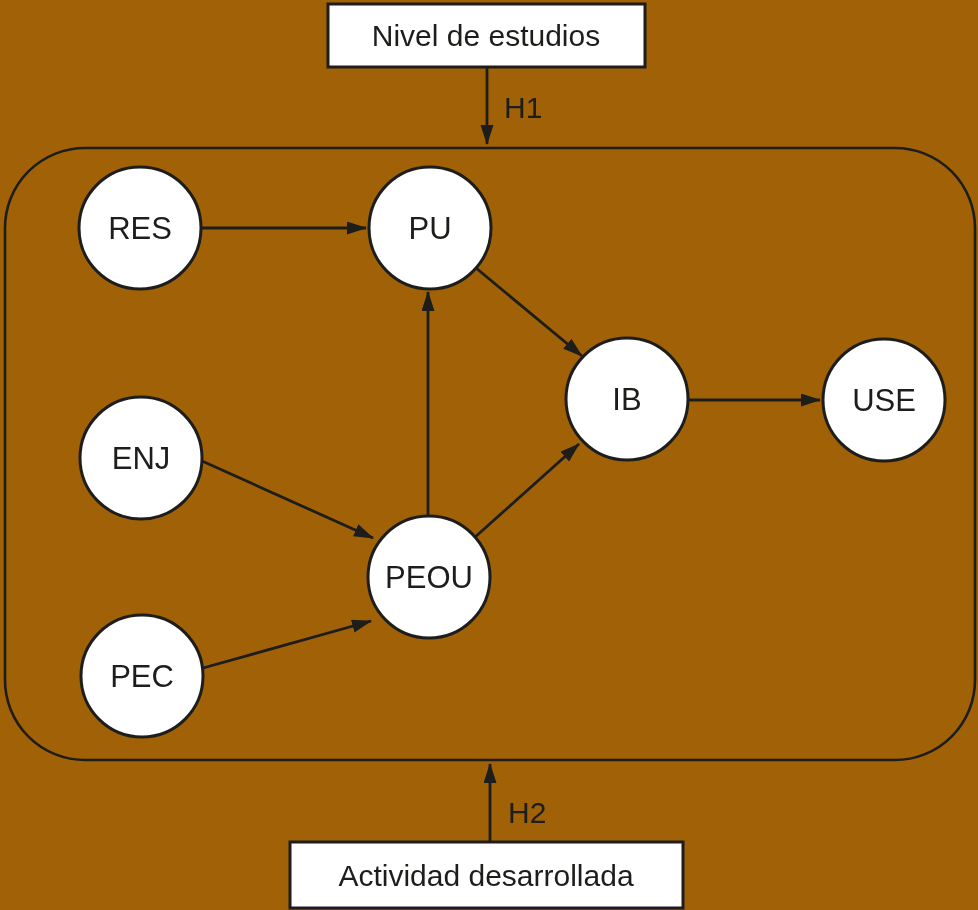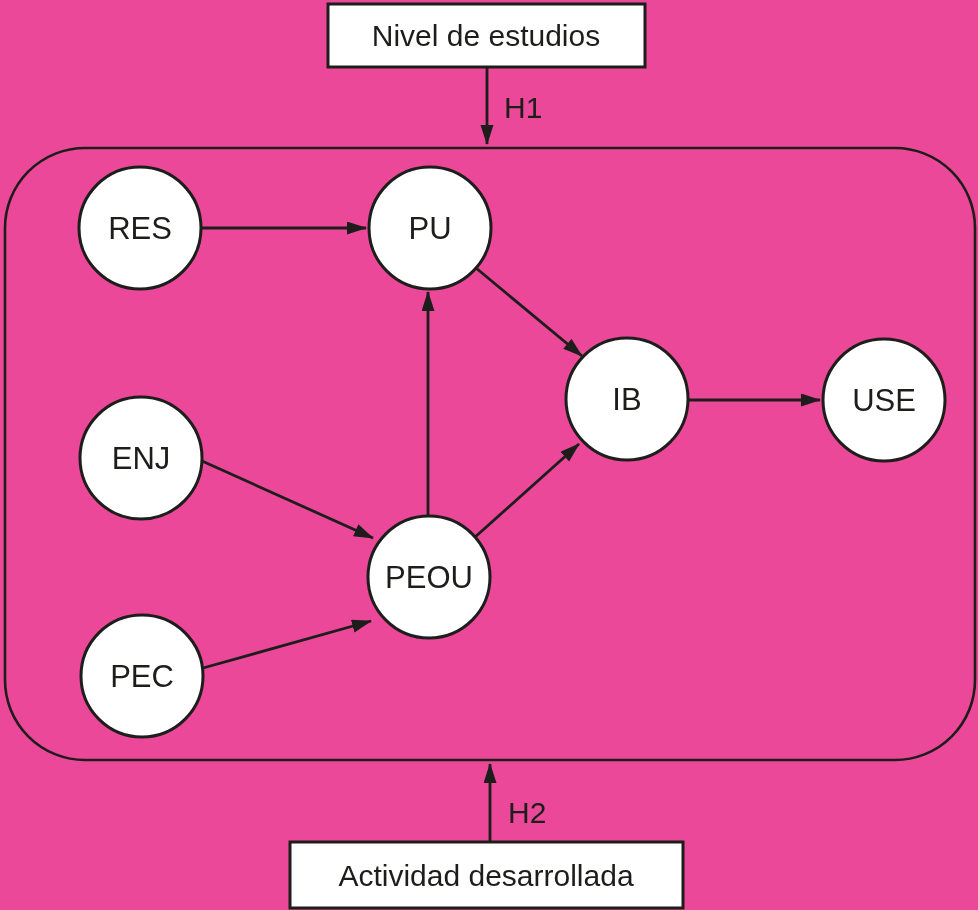--- a/index.html
+++ b/index.html
@@ -5,21 +5,21 @@
   html, body {
     margin: 0;
     padding: 0;
     background: #ffffff;
     font-family: "Liberation Sans", sans-serif;
   }
   .stage {
     position: relative;
     width: 978px;
     height: 910px;
-    background: #ec4899;
+    background: #a16207;
     overflow: hidden;
   }
   svg { display: block; }
   .shape {
     fill: #ffffff;
     stroke: #1d1d1b;
     stroke-width: 3;
   }
   .frame {
     fill: none;

